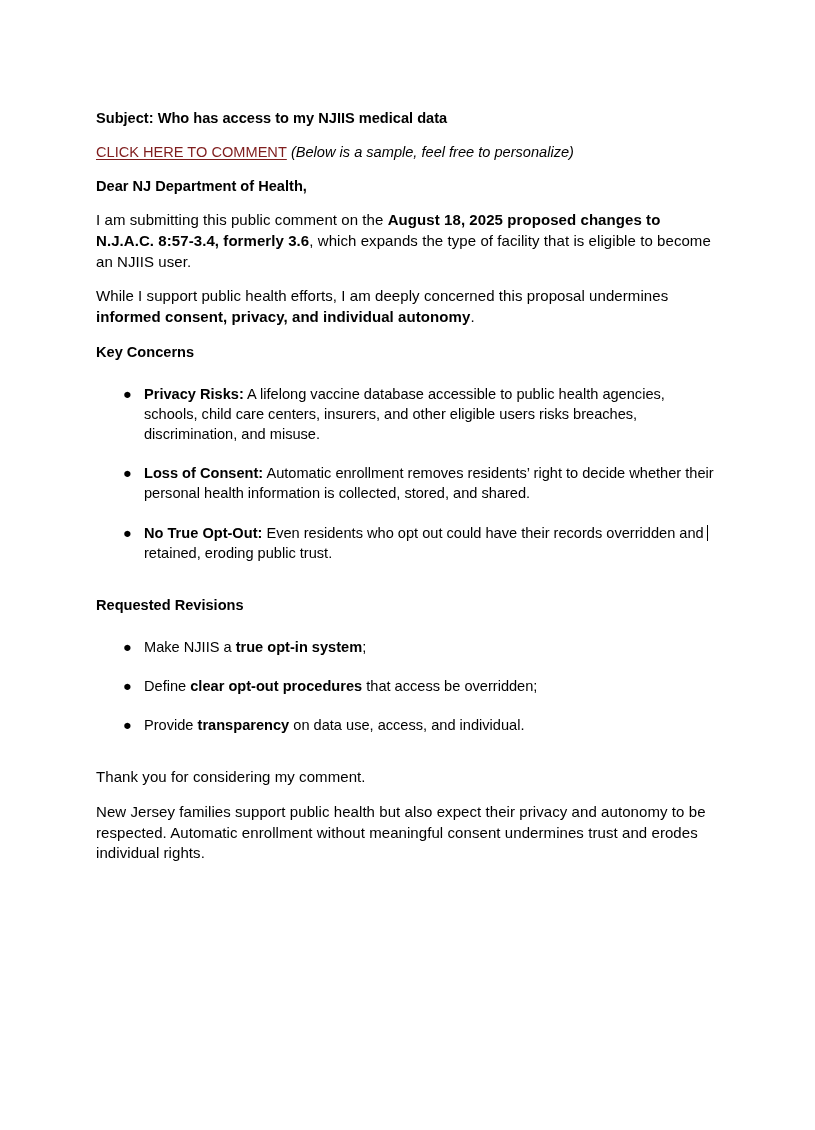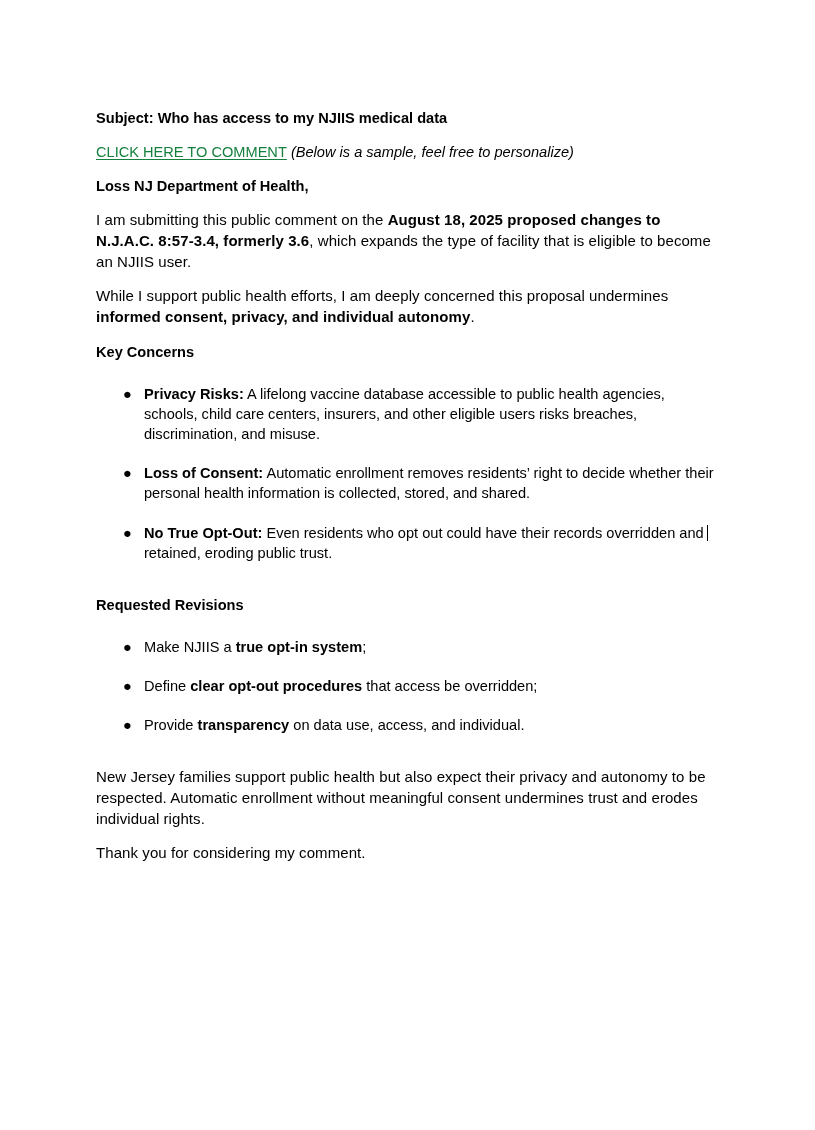--- a/index.html
+++ b/index.html
@@ -49,21 +49,21 @@
     color: #000000;
   }
 
   .linkline {
     font-size: 14.6px;
     line-height: 1.38;
     margin: 0 0 14px 0;
   }
 
   .doclink {
-    color: #15803d;
+    color: #7f1d1d;
     text-underline-offset: 2px;
     cursor: pointer;
   }
 
   .italic {
     font-style: italic;
     font-weight: normal;
     margin-top: 38px;
   }
 
@@ -123,21 +123,21 @@
 </head>
 <body>
 
 <div class="page">
   <div class="doc-body">
 
     <p class="heading"><span>Subject:</span><span> Who has access to my NJIIS medical data</span></p>
 
     <p class="linkline"><a class="doclink" href="#">CLICK HERE TO COMMENT</a><span>&nbsp;</span><span class="italic">(Below is a sample, feel free to personalize)</span></p>
 
-    <p class="heading">Loss NJ Department of Health,</p>
+    <p class="heading">Dear NJ Department of Health,</p>
 
     <p class="para"><span>I am submitting this public comment on the </span><b>August 18, 2025 proposed changes to N.J.A.C. 8:57-3.4, formerly 3.6</b><span>, which expands the type of facility that is eligible to become an NJIIS user.</span></p>
 
     <p class="para"><span>While I support public health efforts, I am deeply concerned this proposal undermines </span><b>informed consent, privacy, and individual autonomy</b><span>.</span></p>
 
     <p class="heading">Key Concerns</p>
 
     <div class="gap-sm"></div>
 
     <ul class="doclist concerns">
@@ -165,18 +165,18 @@
       <li>
         <span class="bullet">●</span><span>Define </span><b>clear opt-out procedures</b><span> that access be overridden;</span>
       </li>
       <li>
         <span class="bullet">●</span><span>Provide </span><b>transparency</b><span> on data use, access, and individual.</span>
       </li>
     </ul>
 
     <div class="gap-lg"></div>
 
+    <p class="para">Thank you for considering my comment.</p>
+
     <p class="para">New Jersey families support public health but also expect their privacy and autonomy to be respected. Automatic enrollment without meaningful consent undermines trust and erodes individual rights.</p>
-
-    <p class="para">Thank you for considering my comment.</p>
 
   </div>
 </div>
 
 </body></html>

